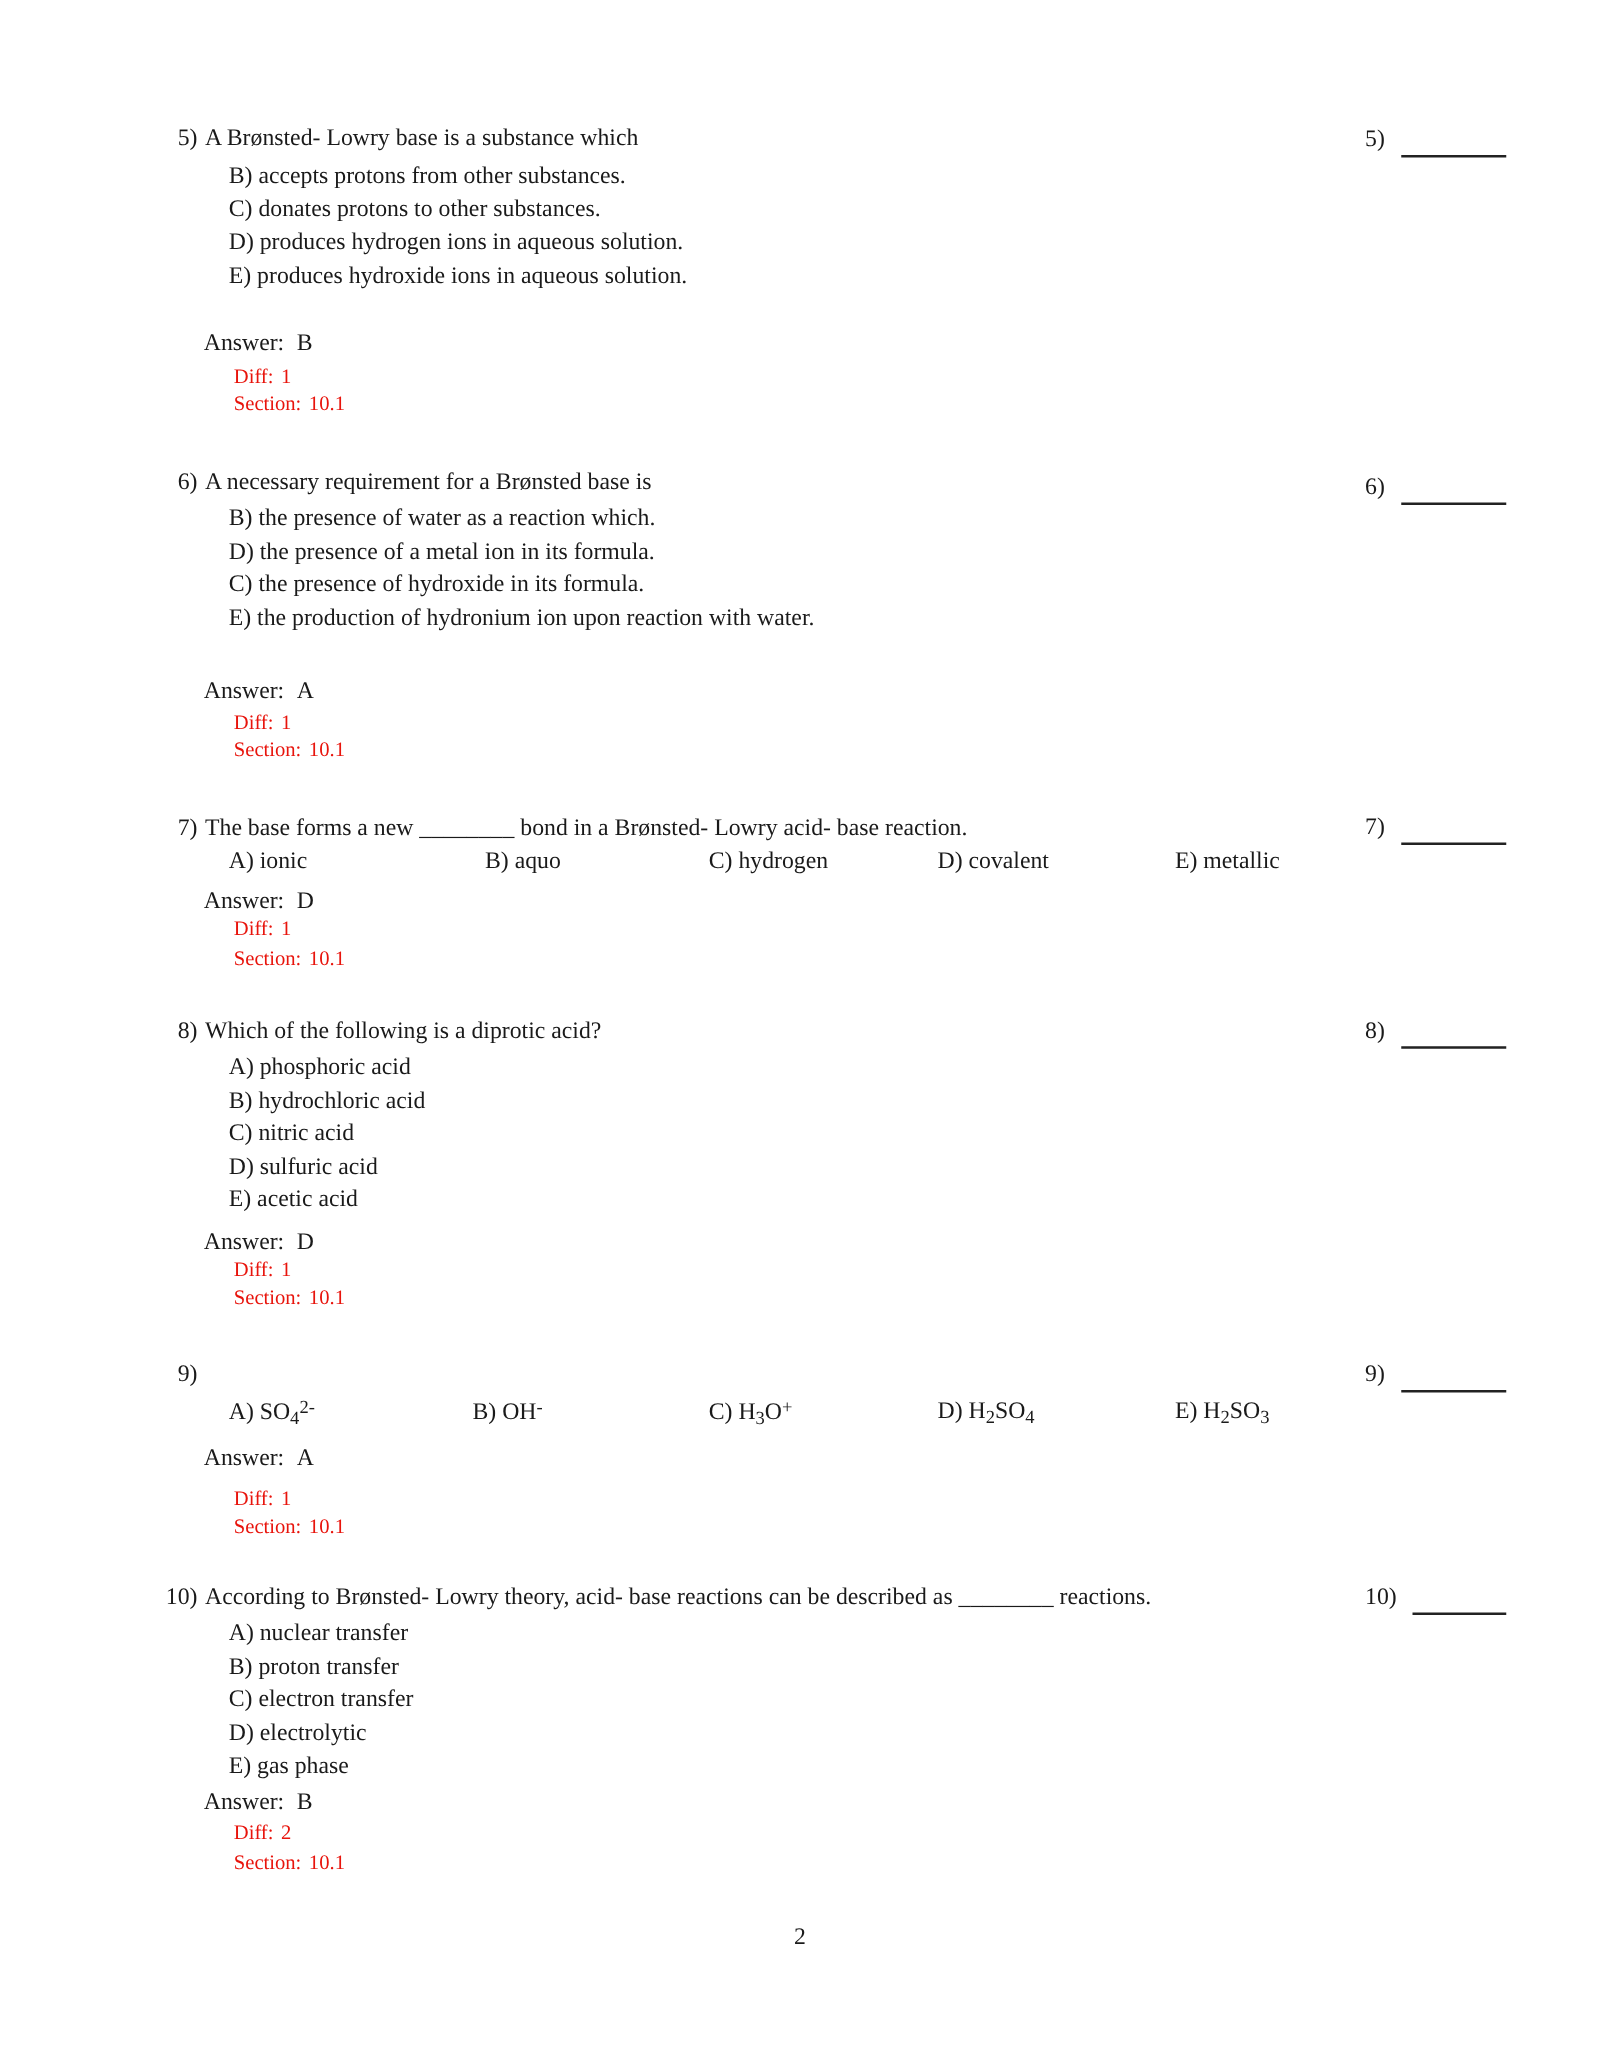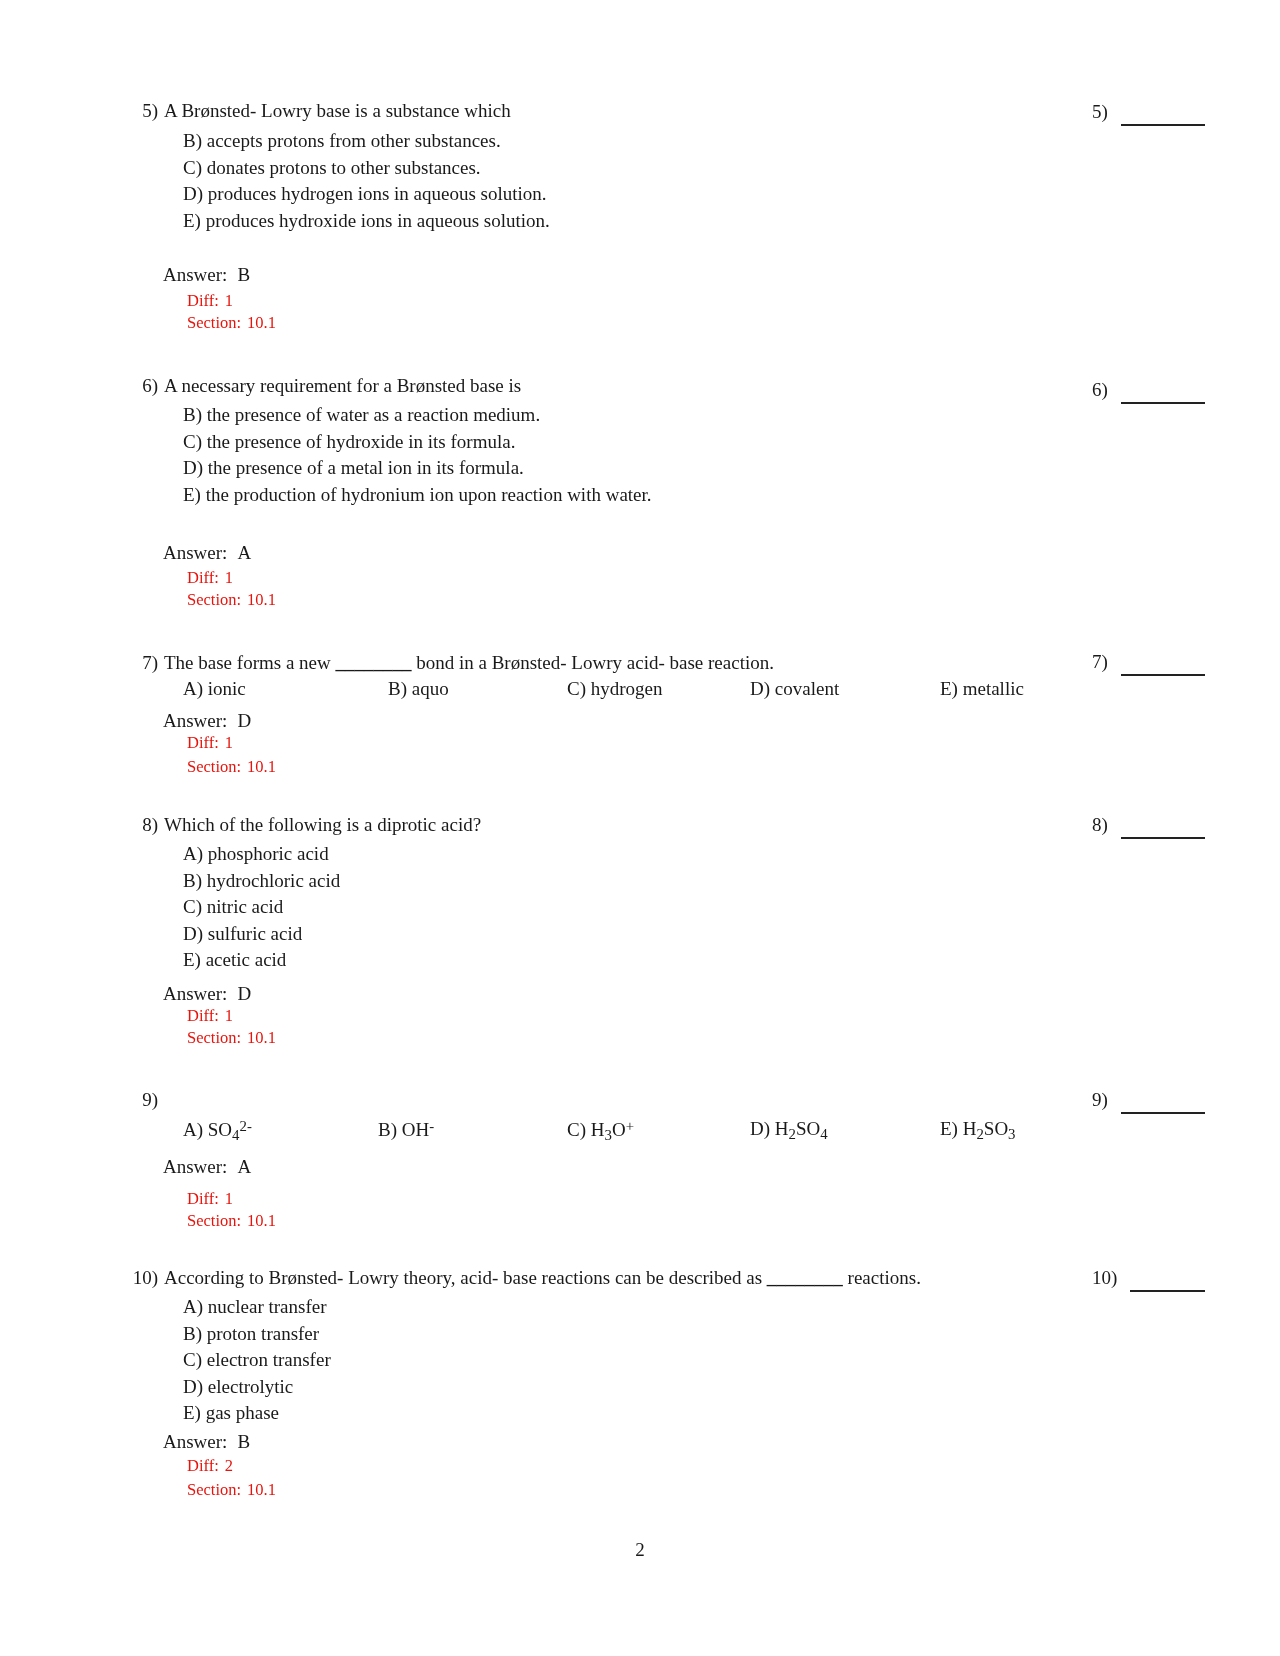--- a/index.html
+++ b/index.html
@@ -19,21 +19,21 @@
   .optrow{position:absolute;left:0;top:0;width:1036px;height:26px;}
   .optrow span.optcell{position:absolute;top:0;white-space:nowrap;}
   .ansline{position:absolute;left:163px;line-height:24px;white-space:nowrap;}
   .ansline .ansval{margin-left:10px;}
   .meta{position:absolute;left:163px;line-height:20px;font-size:16.5px;color:#e8140c;white-space:nowrap;margin-left:24px;}
   .meta .mval{margin-left:6px;}
   .mref{position:absolute;left:1092px;width:113px;height:25px;display:flex;line-height:22px;}
   .mref .mline{flex:1;margin-left:13px;border-bottom:2.2px solid #222222;margin-bottom:0px;}
   .run-sub{font-size:0.78em;vertical-align:-0.28em;}
   .run-sup{font-size:0.78em;vertical-align:0.35em;}
-  .run-blank{letter-spacing:0;font-weight:bold;}
+  .run-blank{letter-spacing:0;}
   #pagenum{position:absolute;left:0;top:1538px;width:1280px;text-align:center;line-height:24px;}
 </style>
 </head>
 <body>
 
 <div id="page">
 
   <div class="qline" style="top:99px">
     <span class="qnum">5)</span>
     <span class="qtext"><span>A Brønsted- Lowry base is a substance which</span></span>
@@ -56,23 +56,23 @@
   <div class="mref" style="top:101px">
     <span class="n">5)</span>
     <span class="mline"></span>
   </div>
 
   <div class="qline" style="top:374px">
     <span class="qnum">6)</span>
     <span class="qtext"><span>A necessary requirement for a Brønsted base is</span></span>
   </div>
   <div class="opts" style="top:402px">
-    <div><span>B) the presence of water as a reaction medium.</span></div>
+    <div><span>B) the presence of water as a reaction which.</span></div>
+    <div><span>D) the presence of a metal ion in its formula.</span></div>
     <div><span>C) the presence of hydroxide in its formula.</span></div>
-    <div><span>D) the presence of a metal ion in its formula.</span></div>
     <div><span>E) the production of hydronium ion upon reaction with water.</span></div>
   </div>
   <div class="ansline" style="top:541px">
     <span>Answer:</span><span class="ansval">A</span>
   </div>
   <div class="meta" style="top:568px">
     <span>Diff:</span><span class="mval">1</span>
   </div>
   <div class="meta" style="top:590px">
     <span>Section:</span><span class="mval">10.1</span>

